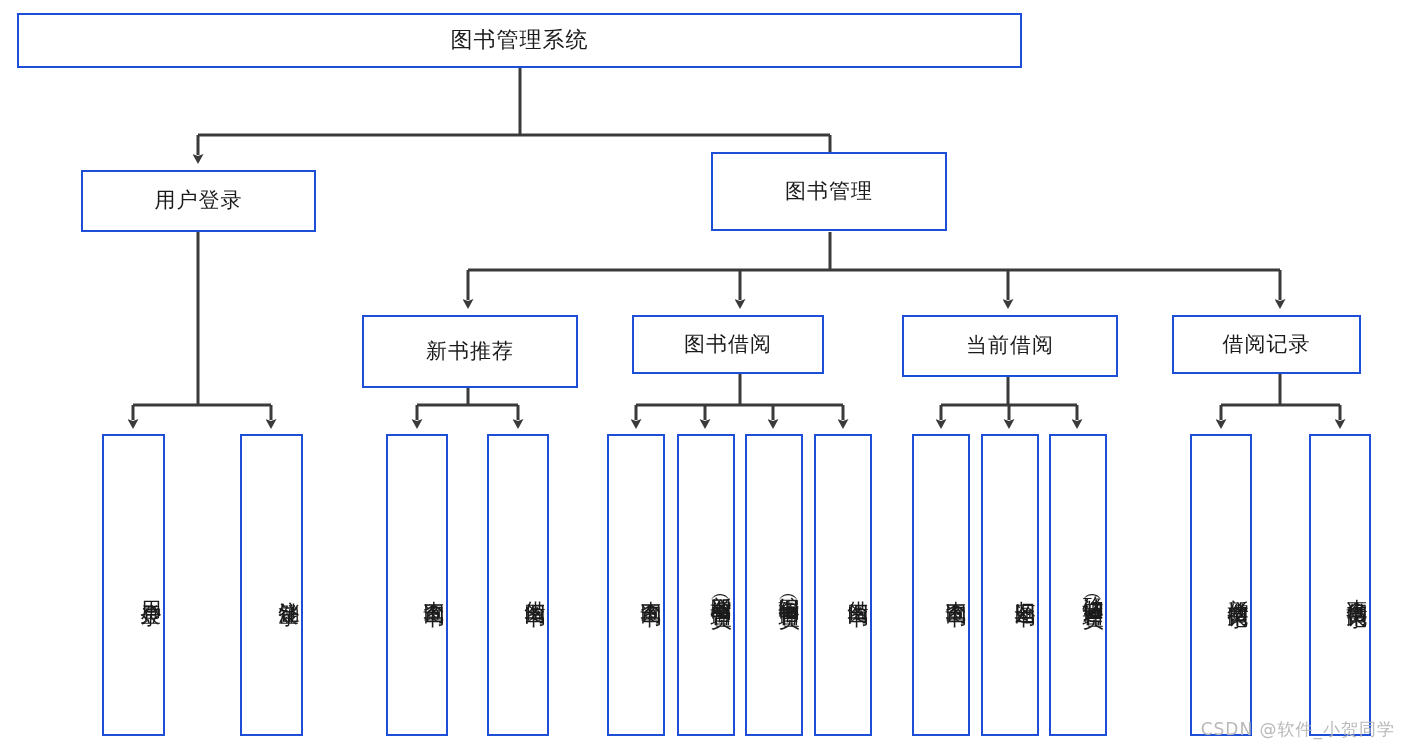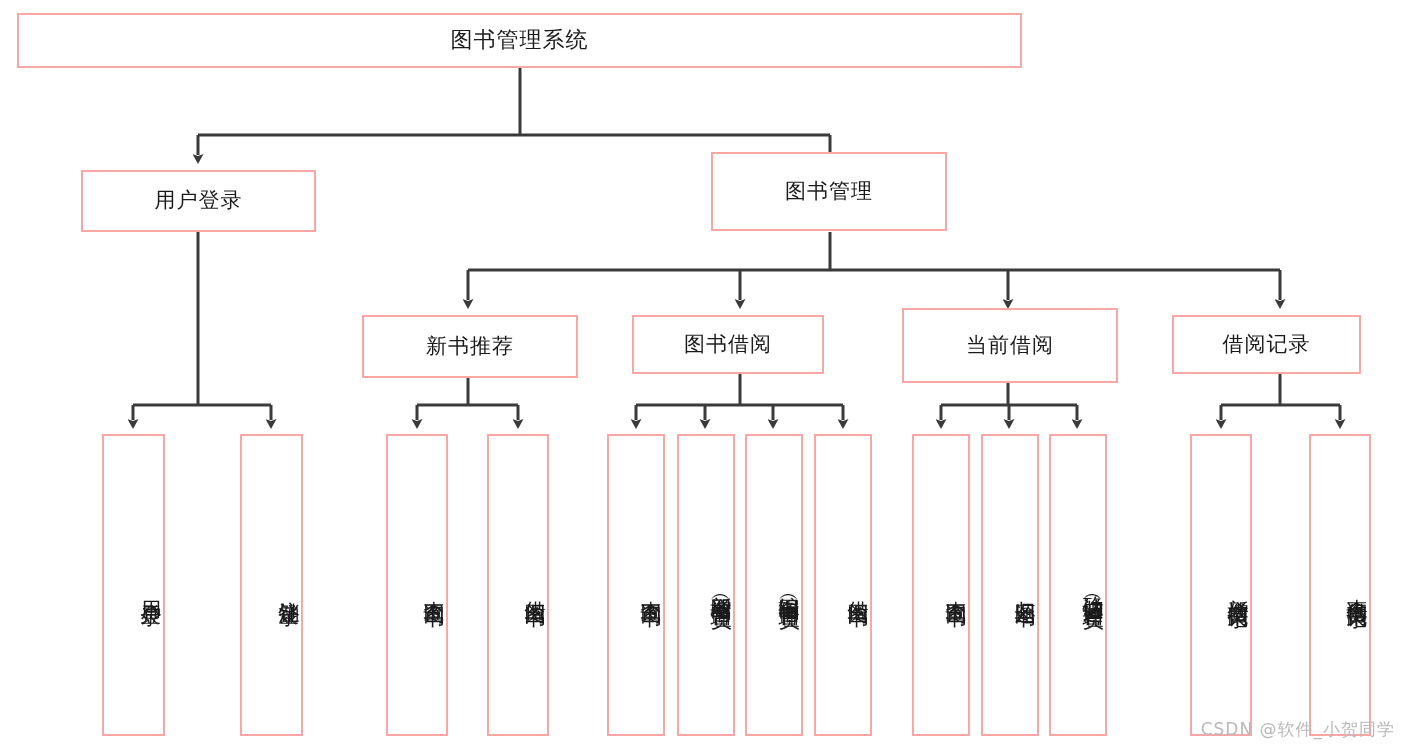--- a/index.html
+++ b/index.html
@@ -22,21 +22,21 @@
     position: absolute;
     left: 0;
     top: 0;
     width: 1405px;
     height: 747px;
     pointer-events: none;
   }
   .node {
     position: absolute;
     box-sizing: border-box;
-    border: 2px solid #fca5a5;
+    border: 2px solid #1d4ed8;
     background: #ffffff;
     display: flex;
     align-items: center;
     justify-content: center;
     color: #1b1b1b;
   }
   .node.horiz {
     font-size: 21px;
     letter-spacing: 1px;
     line-height: 1.2;
@@ -132,27 +132,27 @@
     <span>图书管理系统</span>
   </div>
 
   <div class="node horiz" style="left:81px; top:170px; width:235px; height:62px;">
     <span>用户登录</span>
   </div>
   <div class="node horiz" style="left:711px; top:152px; width:236px; height:79px;">
     <span>图书管理</span>
   </div>
 
-  <div class="node horiz" style="left:362px; top:315px; width:216px; height:63px;">
+  <div class="node horiz" style="left:362px; top:315px; width:216px; height:73px;">
     <span>新书推荐</span>
   </div>
   <div class="node horiz" style="left:632px; top:315px; width:192px; height:59px;">
     <span>图书借阅</span>
   </div>
-  <div class="node horiz" style="left:902px; top:308px; width:216px; height:75px;">
+  <div class="node horiz" style="left:902px; top:315px; width:216px; height:62px;">
     <span>当前借阅</span>
   </div>
   <div class="node horiz" style="left:1172px; top:315px; width:189px; height:59px;">
     <span>借阅记录</span>
   </div>
 
   <div class="node vert" style="left:102px; top:434px; width:63px; height:302px;">
     <span class="vlabel">用户登录</span>
   </div>
   <div class="node vert" style="left:240px; top:434px; width:63px; height:302px;">

